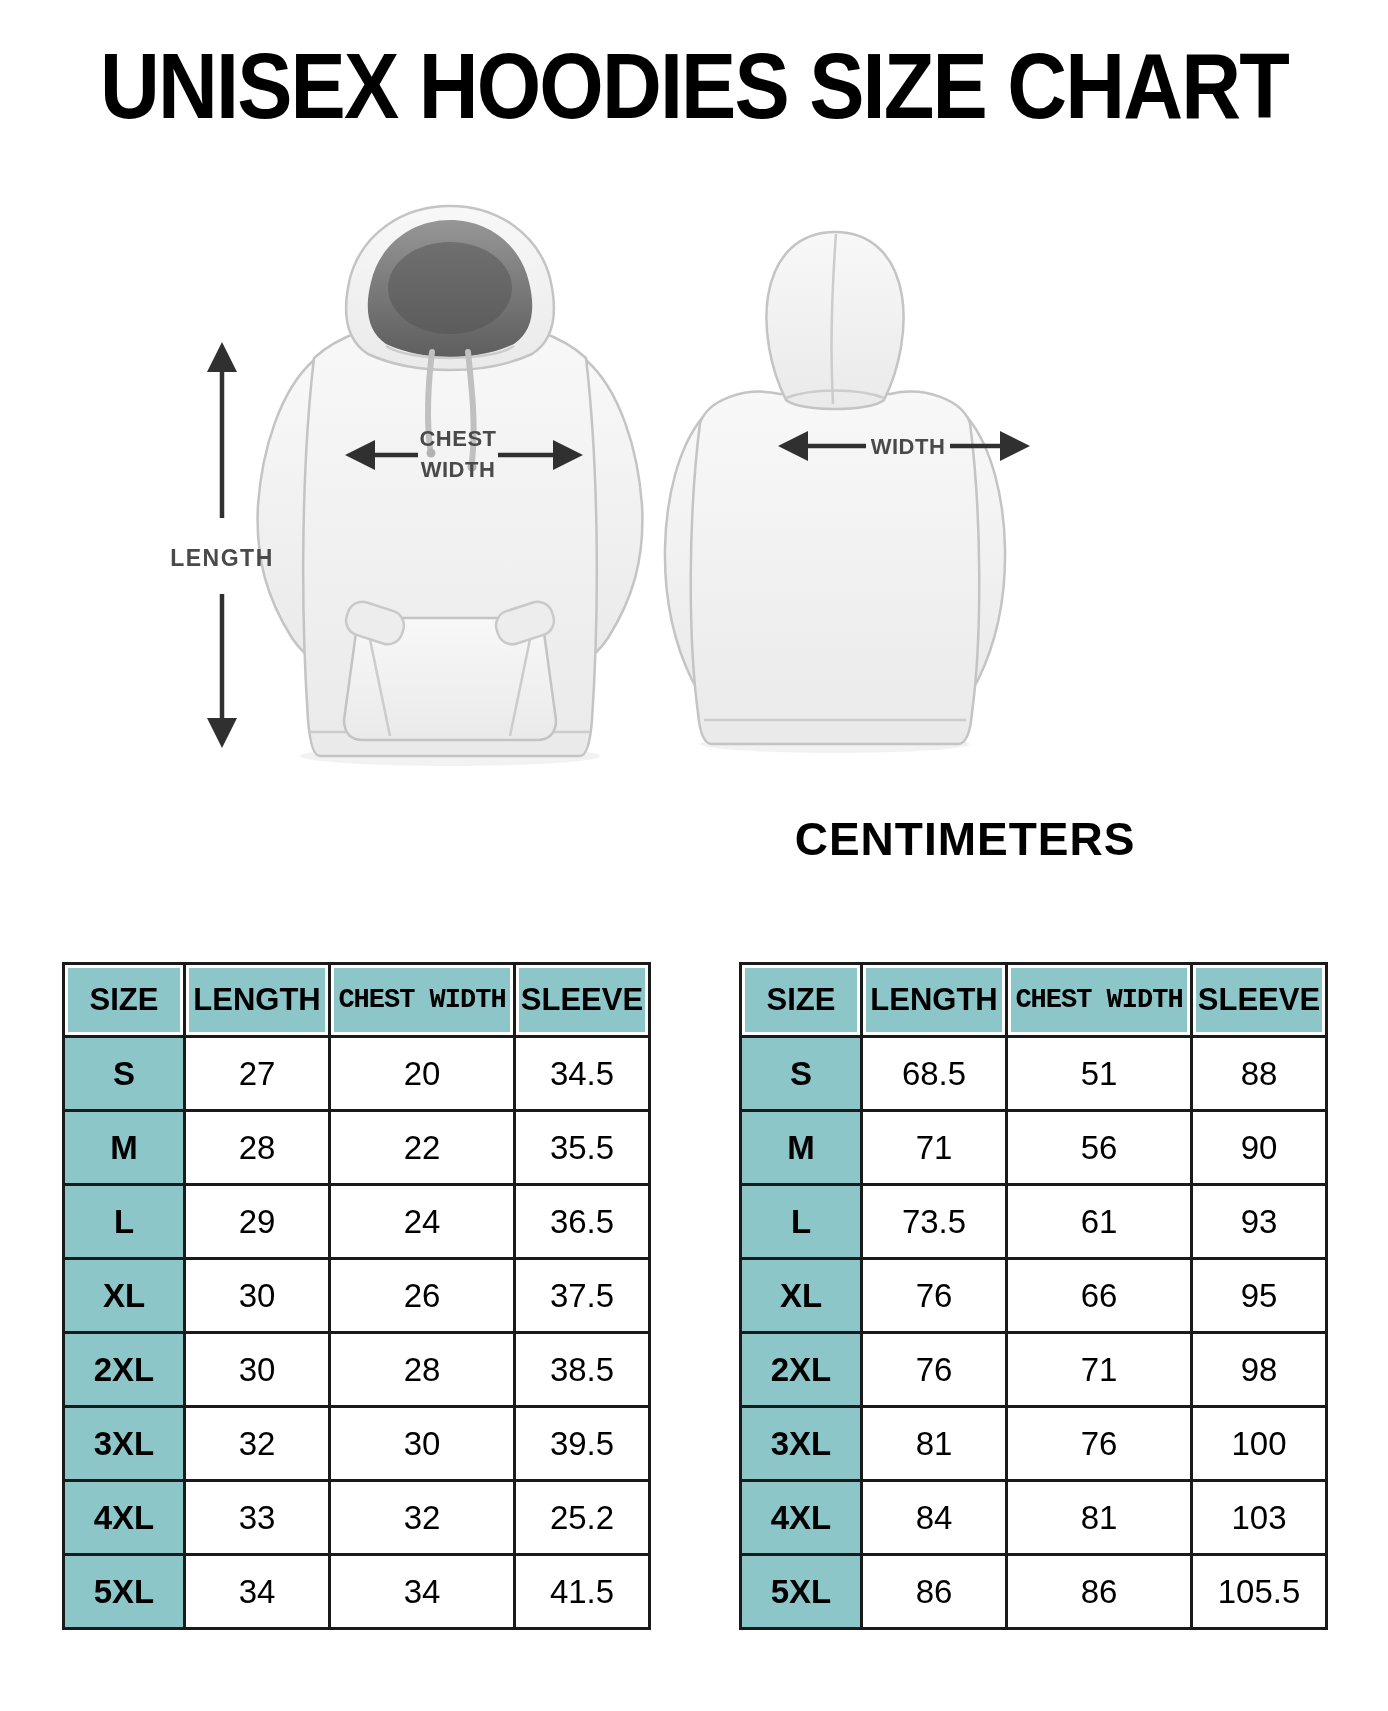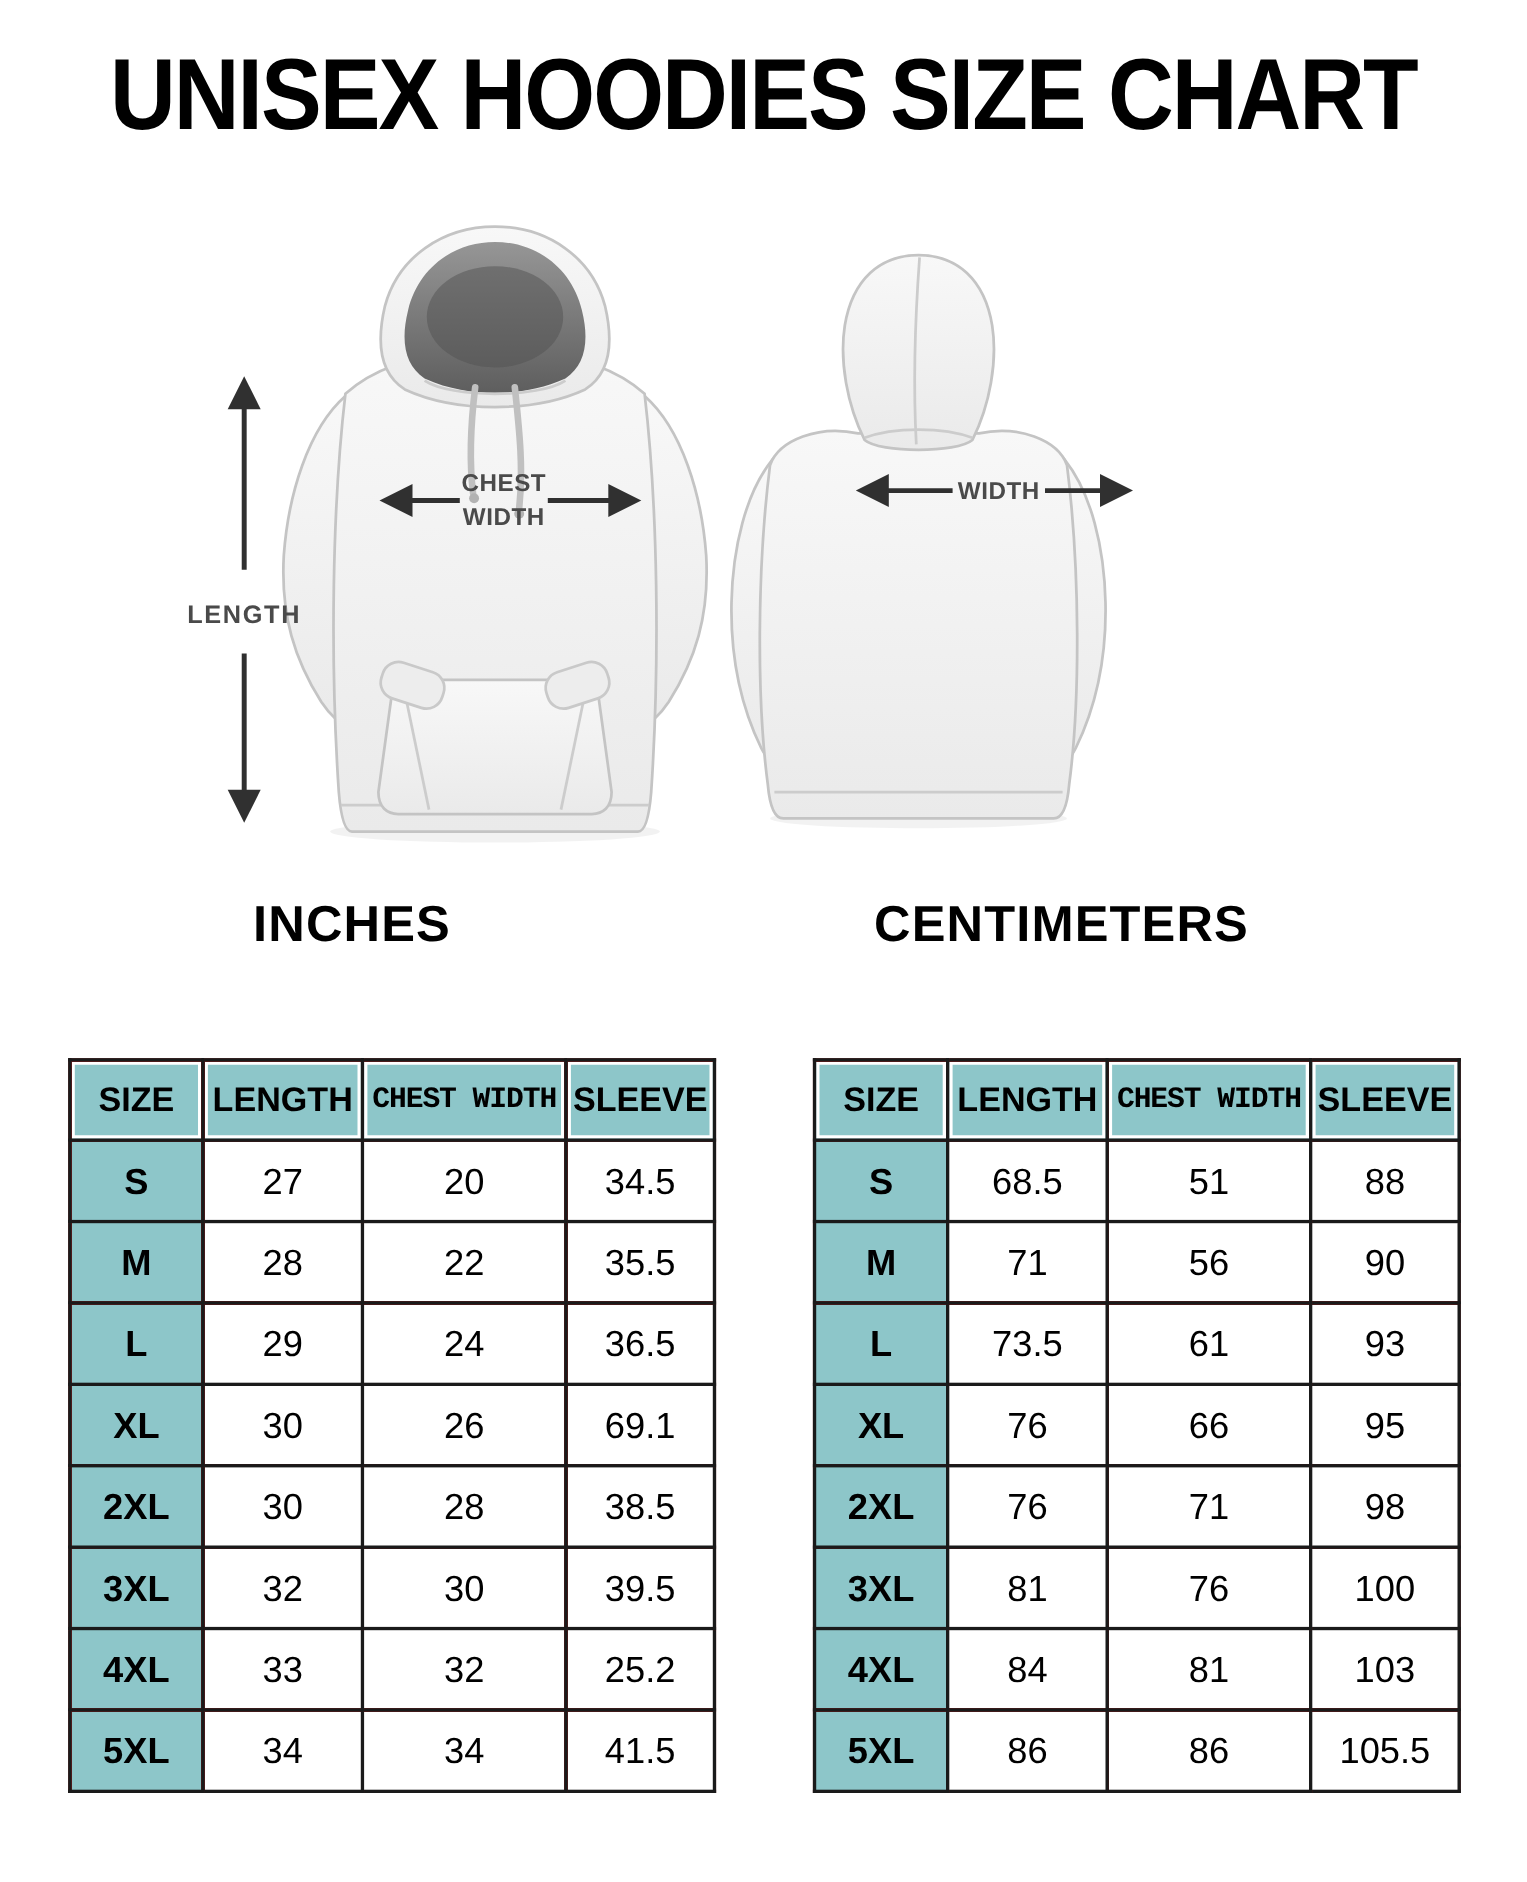--- a/index.html
+++ b/index.html
@@ -137,21 +137,20 @@
       <g>
         <polygon class="meas-head" points="778,276 808,261 808,291"></polygon>
         <line class="meas-line" x1="806" y1="276" x2="866" y2="276"></line>
         <line class="meas-line" x1="950" y1="276" x2="1002" y2="276"></line>
         <polygon class="meas-head" points="1030,276 1000,261 1000,291"></polygon>
         <text class="meas-label" x="908" y="284" font-size="22" letter-spacing="0.5" text-anchor="middle">WIDTH</text>
       </g>
     </svg>
   </div>
 
-  <div class="unit-heading" id="heading-inches">INCHES</div>
   <div class="unit-heading" id="heading-cm">CENTIMETERS</div>
 
   <table class="size-table" id="table-inches">
     <colgroup>
         <col class="col-size">
         <col class="col-length">
         <col class="col-cw">
         <col class="col-sleeve">
       </colgroup>
     <thead>
@@ -178,21 +177,21 @@
       <tr>
         <th>L</th>
         <td>29</td>
         <td>24</td>
         <td>36.5</td>
       </tr>
       <tr>
         <th>XL</th>
         <td>30</td>
         <td>26</td>
-        <td>69.1</td>
+        <td>37.5</td>
       </tr>
       <tr>
         <th>2XL</th>
         <td>30</td>
         <td>28</td>
         <td>38.5</td>
       </tr>
       <tr>
         <th>3XL</th>
         <td>32</td>

